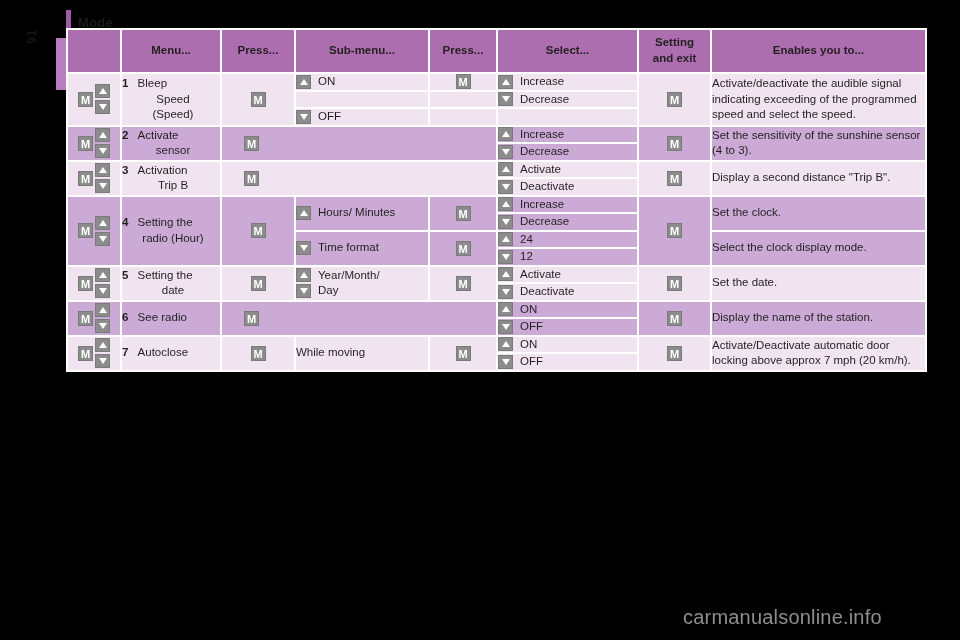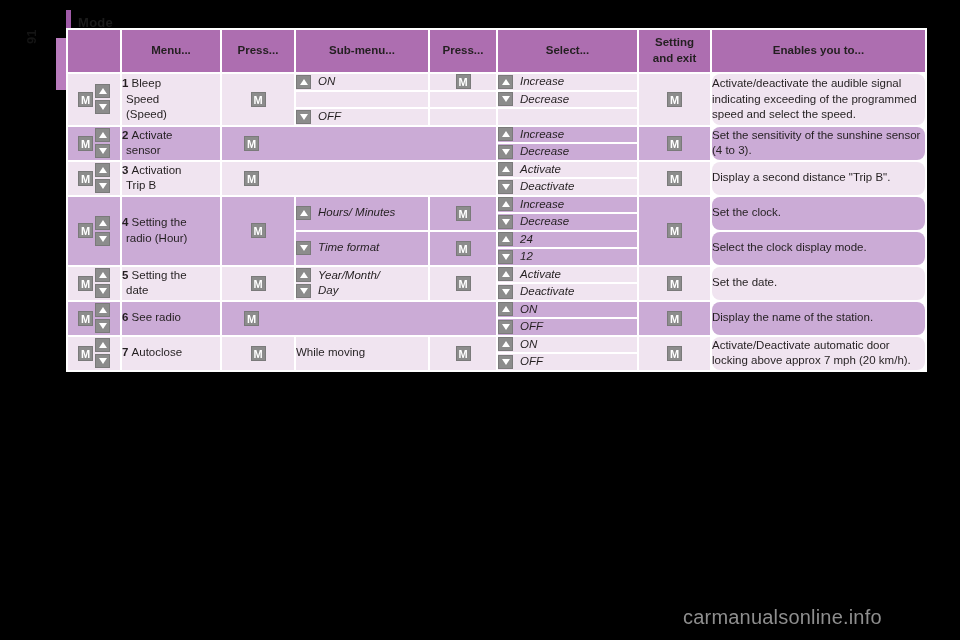--- a/index.html
+++ b/index.html
@@ -54,21 +54,21 @@
     text-align:center;
     padding:3px 4px;
   }
   
   .shade-light td{background:#f0e4f0;}
   .shade-dark td{background:#cbabd6;}
   td.cell{padding:5px 7px;}
   td.center{text-align:center;}
   td.navcell{padding:4px 5px;text-align:center;}
   td.tight{padding:3px 6px;}
-  .desc{padding:7px 9px;border-radius:8px;}
+  .desc{padding:7px 9px;}
   
   .btn-m{
     display:inline-block;width:15px;height:15px;
     background:#8c8c8c;border:1px solid #7a7a7a;
     color:#fff;font-size:11px;font-weight:bold;line-height:15px;
     text-align:center;font-family:"Liberation Sans",sans-serif;
     vertical-align:middle;box-sizing:border-box;
   }
   .nav-pair{display:inline-flex;align-items:center;gap:2px;}
   .arrow-stack{display:inline-flex;flex-direction:column;gap:2px;}
@@ -83,24 +83,24 @@
     width:0;height:0;
   }
   .btn-arrow.up::after{
     border-left:4px solid transparent;border-right:4px solid transparent;
     border-bottom:6px solid #fff;
   }
   .btn-arrow.down::after{
     border-left:4px solid transparent;border-right:4px solid transparent;
     border-top:6px solid #fff;
   }
-  .opt-row{display:flex;align-items:center;gap:7px;font-style:italic;}
+  .opt-row{display:flex;align-items:center;gap:7px;}
   .num{font-weight:bold;}
-  .menu-txt{display:inline-block;}
-  .menu-line2{display:block;padding-left:4px;}
+  .menu-txt{display:inline-block;margin-left:6px;}
+  .menu-line2{display:block;padding-left:4px;text-align:center;}
   
   .watermark{
     position:absolute;left:667px;top:606px;
     font-size:20px;color:#8e8e8e;letter-spacing:.2px;
     font-family:"Liberation Sans",sans-serif;
     margin-left:16px;
   }
 </style>
 </head>
 <body>

